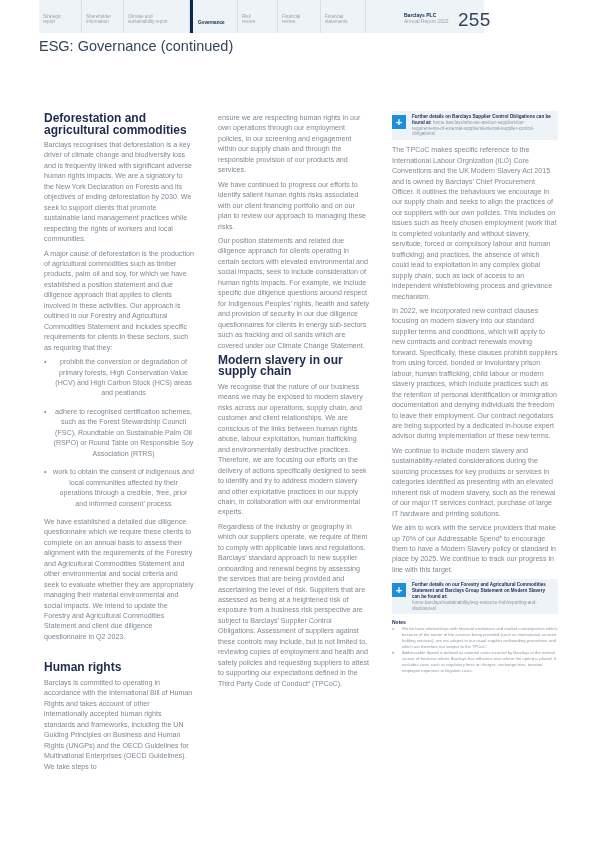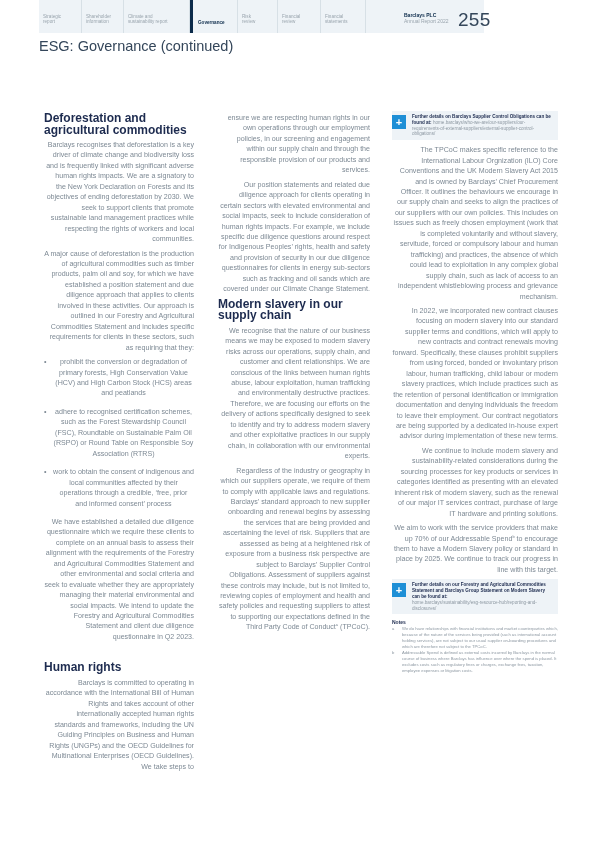--- a/index.html
+++ b/index.html
@@ -17,21 +17,21 @@
   .pagenum { position: absolute; top: 9px; left: 458px; font-size: 19px; color: #34465a; font-family: "Liberation Sans", sans-serif; letter-spacing: 0.3px; }
 
   .page-title { position: absolute; top: 38px; left: 39px; font-size: 14.5px; color: #34465a; font-weight: normal; }
 
   .col { position: absolute; top: 113px; font-size: 7.1px; line-height: 10.45px; color: #7d8994; }
   .col1 { left: 44px; width: 150px; }
   .col2 { left: 218px; width: 152px; }
   .col3 { left: 392px; width: 166px; }
 
   h2 { font-size: 12px; line-height: 11.5px; color: #1d2b4f; font-weight: bold; margin-bottom: 4px; }
-  p { margin-bottom: 4px; text-align: right; }
+  p { margin-bottom: 4px; }
   ul { list-style: none; margin-bottom: 6px; }
   li { position: relative; padding-left: 9px; margin-bottom: 8px; text-align: center; }
   li::before { content: "•"; position: absolute; left: 0; top: 0; color: #7d8994; }
 
   .infobox { display: flex; background: #eef3f7; padding: 3px 6px 3px 0; margin-bottom: 5px; font-size: 4.6px; line-height: 5.8px; color: #8d98a2; }
   .plus { width: 14px; height: 14px; background: #1e8fd6; color: #fff; font-weight: bold; font-size: 11px; line-height: 14px; text-align: center; flex: 0 0 14px; margin-right: 6px; margin-top: 1px; }
   .infobox b { color: #1d2b4f; }
 
   .notes-title { font-size: 5px; font-weight: bold; color: #1d2b4f; margin-top: 3px; line-height: 7px; }
   .note { display: flex; font-size: 4.2px; line-height: 5.9px; color: #8d98a2; }
@@ -87,20 +87,21 @@
     <li>adhere to recognised certification schemes, such as the Forest Stewardship Council (FSC), Roundtable on Sustainable Palm Oil (RSPO) or Round Table on Responsible Soy Association (RTRS)</li>
     <li>work to obtain the consent of indigenous and local communities affected by their operations through a credible, ‘free, prior and informed consent’ process</li>
   </ul>
   <p>We have established a detailed due diligence questionnaire which we require these clients to complete on an annual basis to assess their alignment with the requirements of the Forestry and Agricultural Commodities Statement and other environmental and social criteria and seek to evaluate whether they are appropriately managing their material environmental and social impacts. We intend to update the Forestry and Agricultural Commodities Statement and client due diligence questionnaire in Q2 2023.</p>
   <h2 style="margin-top:20px;">Human rights</h2>
   <p>Barclays is committed to operating in accordance with the International Bill of Human Rights and takes account of other internationally accepted human rights standards and frameworks, including the UN Guiding Principles on Business and Human Rights (UNGPs) and the OECD Guidelines for Multinational Enterprises (OECD Guidelines). We take steps to</p>
 </div>
 
 <div class="col col2">
   <p>ensure we are respecting human rights in our own operations through our employment policies, in our screening and engagement within our supply chain and through the responsible provision of our products and services.</p>
+  <p>We have continued to progress our efforts to identify salient human rights risks associated with our client financing portfolio and on our plan to review our approach to managing these risks.</p>
   <p>Our position statements and related due diligence approach for clients operating in certain sectors with elevated environmental and social impacts, seek to include consideration of human rights impacts. For example, we include specific due diligence questions around respect for Indigenous Peoples’ rights, health and safety and provision of security in our due diligence questionnaires for clients in energy sub-sectors such as fracking and oil sands which are covered under our Climate Change Statement.</p>
   <h2>Modern slavery in our supply chain</h2>
   <p>We recognise that the nature of our business means we may be exposed to modern slavery risks across our operations, supply chain, and customer and client relationships. We are conscious of the links between human rights abuse, labour exploitation, human trafficking and environmentally destructive practices. Therefore, we are focusing our efforts on the delivery of actions specifically designed to seek to identify and try to address modern slavery and other exploitative practices in our supply chain, in collaboration with our environmental experts.</p>
   <p><span>Regardless of the industry or geography in which our suppliers operate, we require of them to comply with applicable laws and regulations. Barclays’ standard approach to new supplier onboarding and renewal begins by assessing the services that are being provided and ascertaining the level of risk. Suppliers that are assessed as being at a heightened risk of exposure from a business risk perspective are subject to Barclays’ Supplier Control Obligations. Assessment of suppliers against these controls may include, but is not limited to, reviewing copies of employment and health and safety policies and requesting suppliers to attest to supporting our expectations defined in the Third Party Code of Conduct</span><sup>a</sup><span> (TPCoC).</span></p>
 </div>
 
 <div class="col col3" style="top:111px;">
   <div class="infobox">
     <div class="plus">+</div>
     <div><b>Further details on Barclays Supplier Control Obligations can be found at:</b><span> home.barclays/who-we-are/our-suppliers/our-requirements-of-external-suppliers/external-supplier-control-obligations/</span></div>

